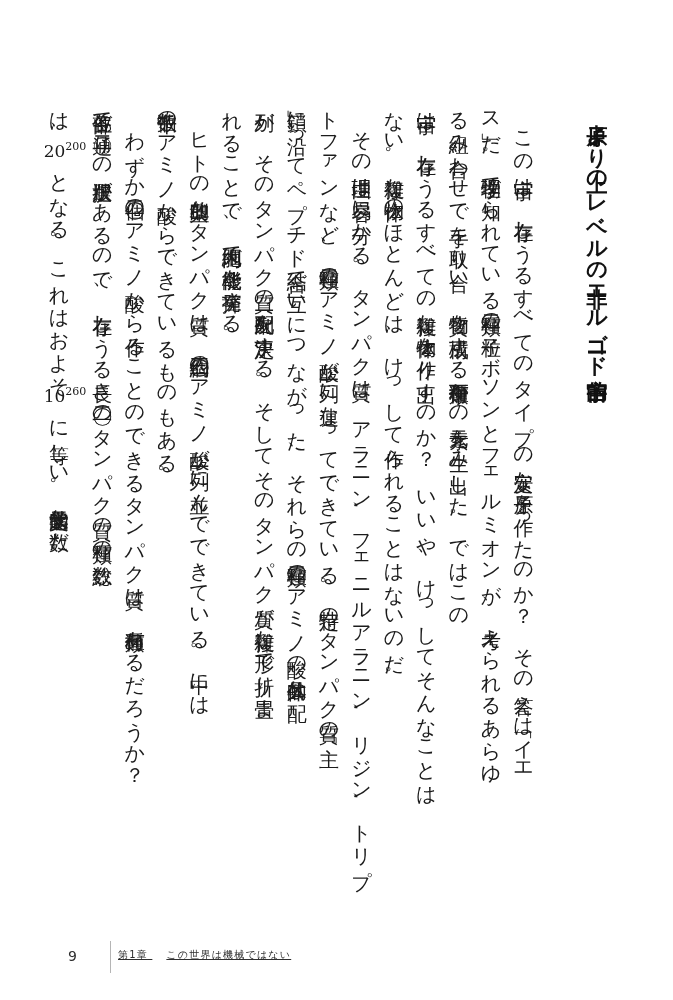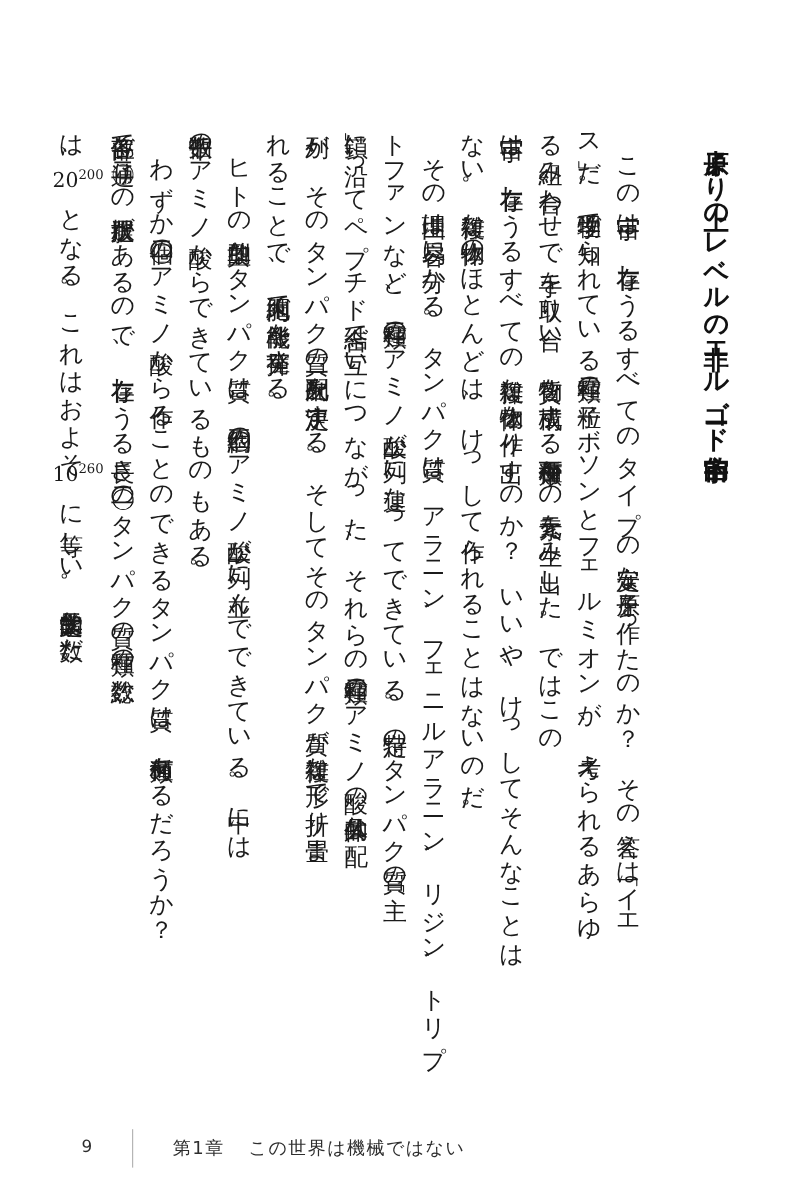--- a/index.html
+++ b/index.html
@@ -72,24 +72,25 @@
     letter-spacing:0.5px;
   }
   .footer .divider {
     position:absolute;
     left:110px; top:0;
     width:1px; height:32px;
     background:#b5b5b5;
   }
   .footer .chapter {
     position:absolute;
-    left:144px; top:7px;
-    font-size:15px;
+    left:118px; top:7px;
+    font-size:10px;
     letter-spacing:1.2px;
     white-space:nowrap;
+    text-decoration:underline;
   }
   .footer .chapter .chapter-title { margin-left:14px; }
 </style>
 </head>
 <body>
 
 <div class="page">
 
   <div class="heading">原子より上のレベルの非エルゴード的宇宙</div>
 

